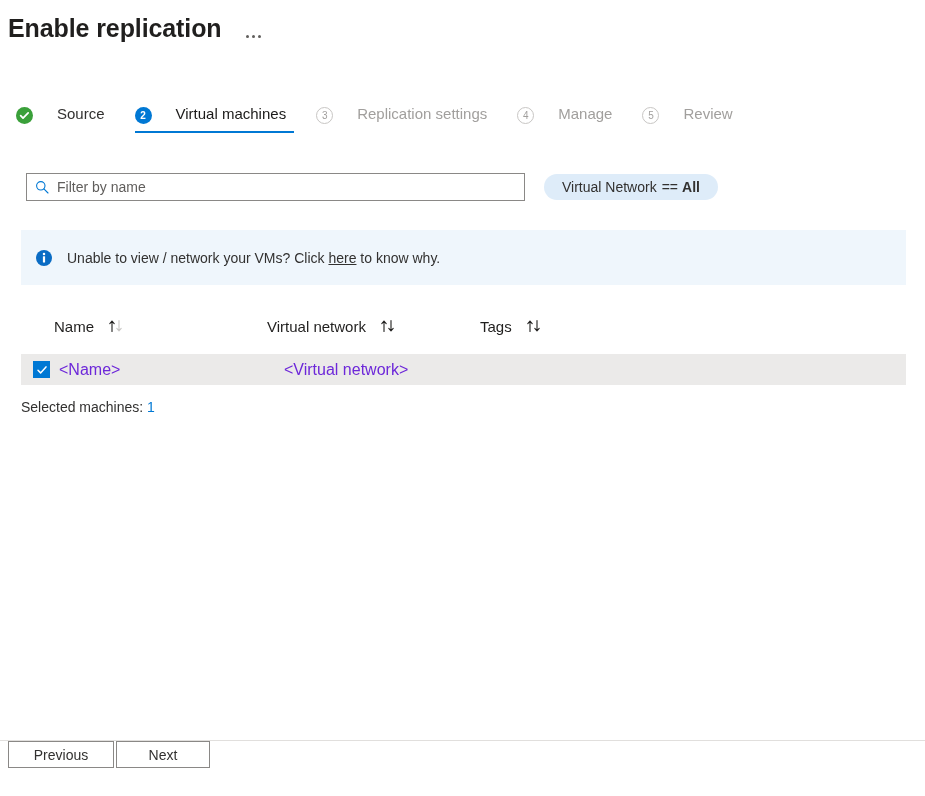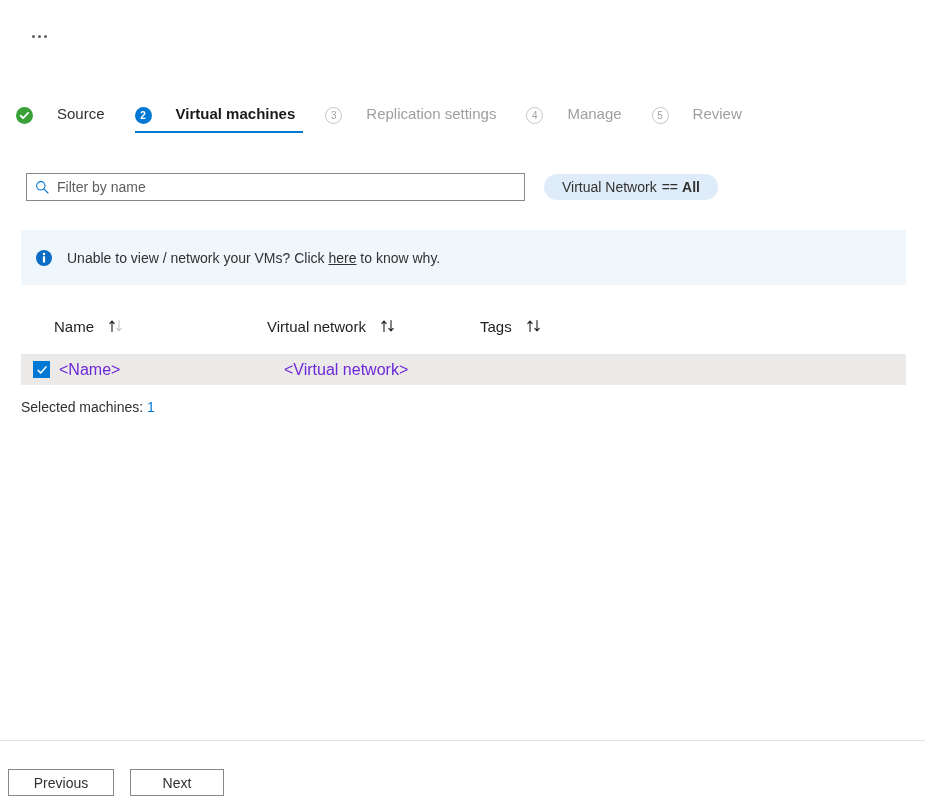--- a/index.html
+++ b/index.html
@@ -67,21 +67,21 @@
     cursor: pointer;
     white-space: nowrap;
   }
   .tab.disabled { cursor: default; }
   .tab-label {
     font-size: 15px;
     line-height: 20px;
     color: #323130;
   }
   .tab.active .tab-label {
-    font-weight: 700;
+    font-weight: 400;
     color: #1b1a19;
   }
   .tab.disabled .tab-label {
     color: #a19f9d;
   }
   .tab.active::after {
     content: "";
     position: absolute;
     left: 0;
     right: 4px;
@@ -274,44 +274,45 @@
   
   .footer {
     position: absolute;
     left: 0;
     bottom: 0;
     width: 925px;
     height: 56px;
     border-top: 1px solid #e1dfdd;
     background: #ffffff;
     display: flex;
-    align-items: flex-end;
+    align-items: flex-start;
     padding-left: 8px;
     box-sizing: border-box;
-    gap: 16px;
+    gap: 2px;
   }
   .footer-btn {
     min-width: 106px;
     height: 27px;
     border: 1px solid #8a8886;
     background: #ffffff;
     font-family: "Liberation Sans", sans-serif;
     font-size: 14px;
     color: #323130;
     cursor: pointer;
     padding: 0 12px;
     box-sizing: border-box;
     line-height: 1;
   }
   .footer-btn.next { min-width: 94px; }
 </style>
 </head>
 <body>
 
 <div class="page-header">
+  <div class="page-title">Enable replication</div>
   <div class="ellipsis-btn">
     <span></span>
     <span></span>
     <span></span>
   </div>
 </div>
 
 <div class="tabs">
 
   <div class="tab">

